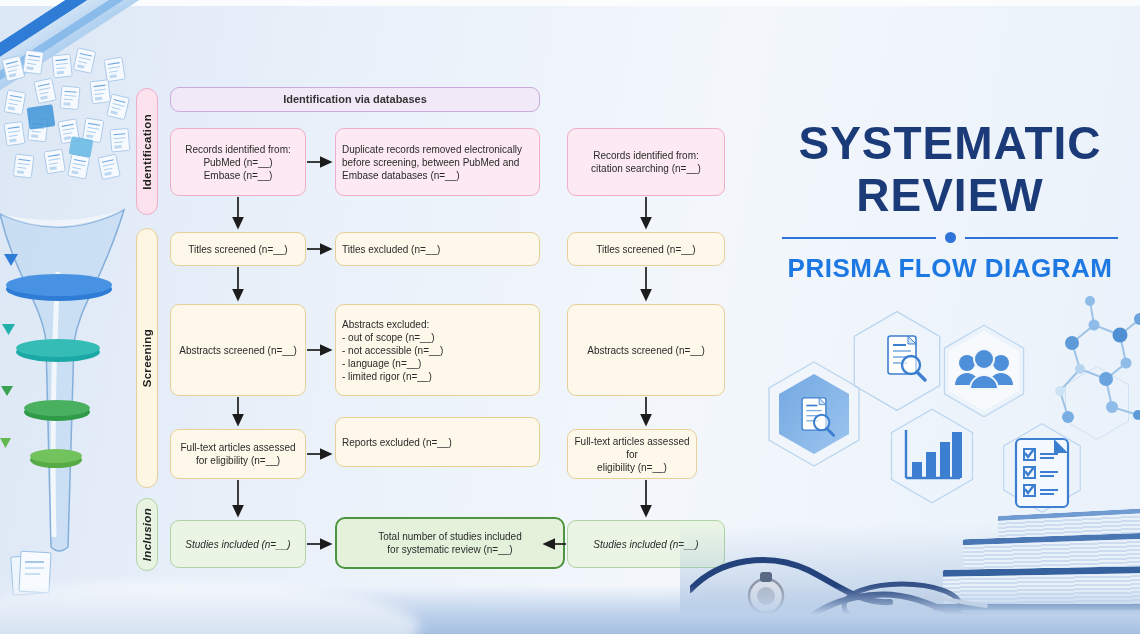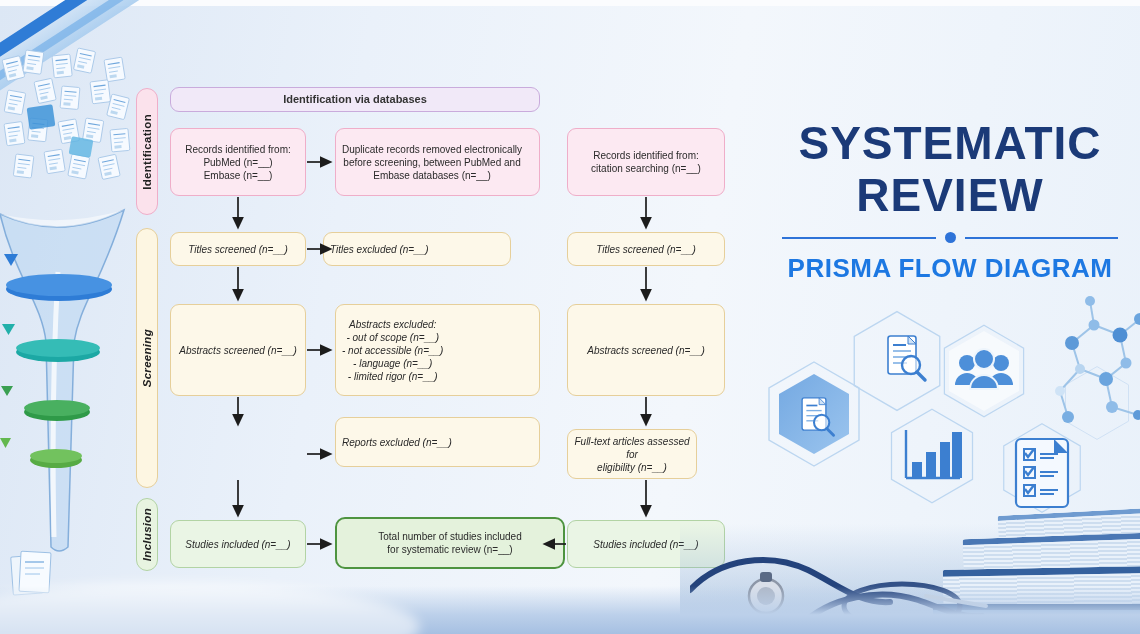--- a/index.html
+++ b/index.html
@@ -19,24 +19,24 @@
   .bottom-band { position:absolute; left:0; bottom:0; width:1140px; height:48px;
     background:linear-gradient(rgba(176,200,231,0), #bcd0ea 60%, #a6c0e2 100%); }
   .bottom-wave { position:absolute; left:-80px; bottom:-38px; width:500px; height:90px; border-radius:50%;
     background:rgba(255,255,255,.55); filter:blur(6px); }
 
   
   .diagram { position:absolute; left:135px; top:85px; width:592px; height:492px; }
   .bx { position:absolute; display:flex; align-items:center; justify-content:center;
     border-radius:9px; font-size:10px; line-height:1.3; color:#2a2a2a; text-align:center;
     white-space:pre-line; padding:4px 6px; }
-  .bx.left { justify-content:flex-start; text-align:center; }
+  .bx.left { justify-content:flex-start; text-align:left; }
   .hdr { font-weight:bold; font-size:11px; color:#333; background:#f1e9f8; border:1px solid #c9abdc; }
   .pink  { background:#fce9f2; border:1px solid #efaec9; }
-  .cream { background:#fdf8e9; border:1px solid #e6cf9a;font-style:italic; }
+  .cream { background:#fdf8e9; border:1px solid #e6cf9a; }
   .green { background:#eaf5e5; border:1px solid #b2d3a4;font-style:italic; }
   .total { background:#e4f2dc; border:2px solid #4e9440; border-radius:10px; }
   .stage { position:absolute; display:flex; align-items:center; justify-content:center;
     border-radius:11px; font-weight:bold; font-size:11.5px; color:#222; letter-spacing:.3px; }
   .stage span { writing-mode:vertical-rl; transform:rotate(180deg); }
   .stage.pink  { background:#fbe2ec; }
   .stage.cream { background:#fdf6e2; }
   .stage.green { background:#e8f4e1; }
   .arrows { position:absolute; left:0; top:0; }
 
@@ -144,31 +144,33 @@
     <div class="bx pink" style="left:35px;top:43px;width:136px;height:68px">Records identified from:
 PubMed (n=__)
 Embase (n=__)</div>
     <div class="bx pink left" style="left:200px;top:43px;width:205px;height:68px">Duplicate records removed electronically
 before screening, between PubMed and
 Embase databases (n=__)</div>
     <div class="bx pink" style="left:432px;top:43px;width:158px;height:68px">Records identified from:
 citation searching  (n=__)</div>
 
     <div class="bx cream" style="left:35px;top:147px;width:136px;height:34px">Titles screened (n=__)</div>
-    <div class="bx cream left" style="left:188px;top:147px;width:188px;height:34px">Titles excluded  (n=__)</div>
+    <div class="bx cream left" style="left:200px;top:147px;width:205px;height:34px">Titles excluded  (n=__)</div>
     <div class="bx cream" style="left:432px;top:147px;width:158px;height:34px">Titles screened (n=__)</div>
 
     <div class="bx cream" style="left:35px;top:219px;width:136px;height:92px">Abstracts screened (n=__)</div>
     <div class="bx cream left" style="left:200px;top:219px;width:205px;height:92px">Abstracts excluded:
 - out of scope (n=__)
 - not accessible (n=__)
 - language (n=__)
 - limited rigor (n=__)</div>
     <div class="bx cream" style="left:432px;top:219px;width:158px;height:92px">Abstracts screened (n=__)</div>
 
+    <div class="bx cream" style="left:35px;top:344px;width:136px;height:50px">Full-text articles assessed
+for eligibility (n=__)</div>
     <div class="bx cream left" style="left:200px;top:332px;width:205px;height:50px">Reports excluded (n=__)</div>
     <div class="bx cream" style="left:432px;top:344px;width:130px;height:50px">Full-text articles  assessed for
 eligibility (n=__)</div>
 
     <div class="bx green" style="left:35px;top:435px;width:136px;height:48px">Studies included (n=__)</div>
     <div class="bx total" style="left:200px;top:432px;width:230px;height:52px">Total number of studies included
 for systematic review (n=__)</div>
     <div class="bx green" style="left:432px;top:435px;width:158px;height:48px">Studies included (n=__)</div>
 
     <svg class="arrows" width="592" height="492">

